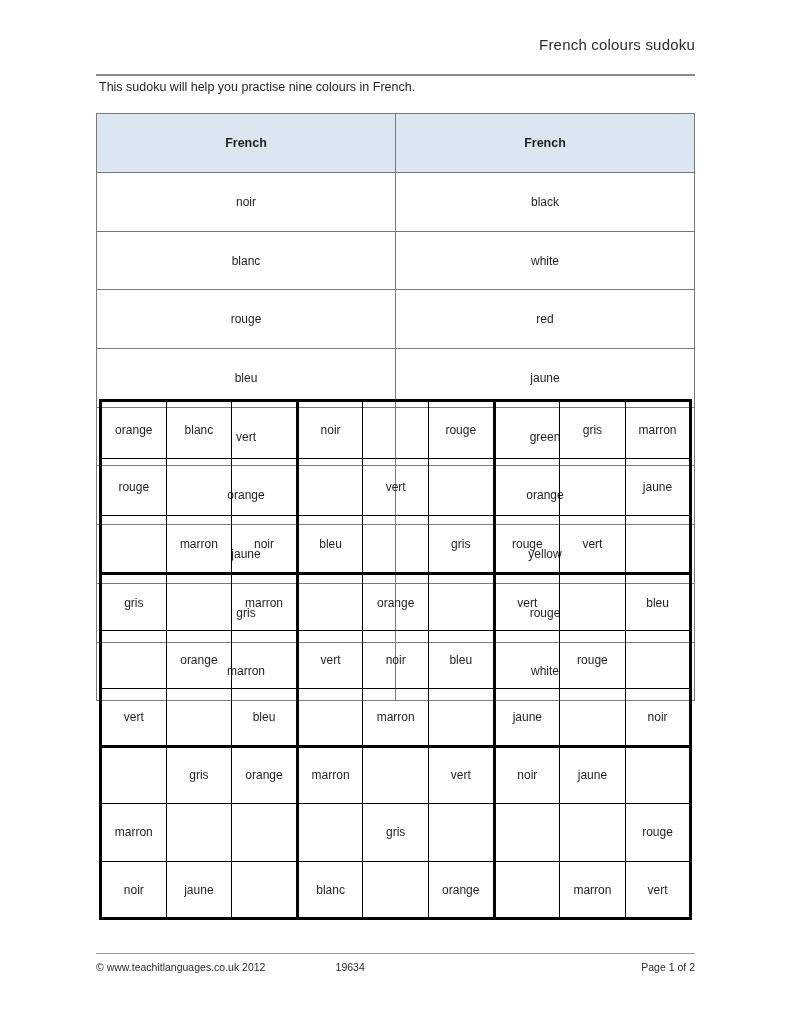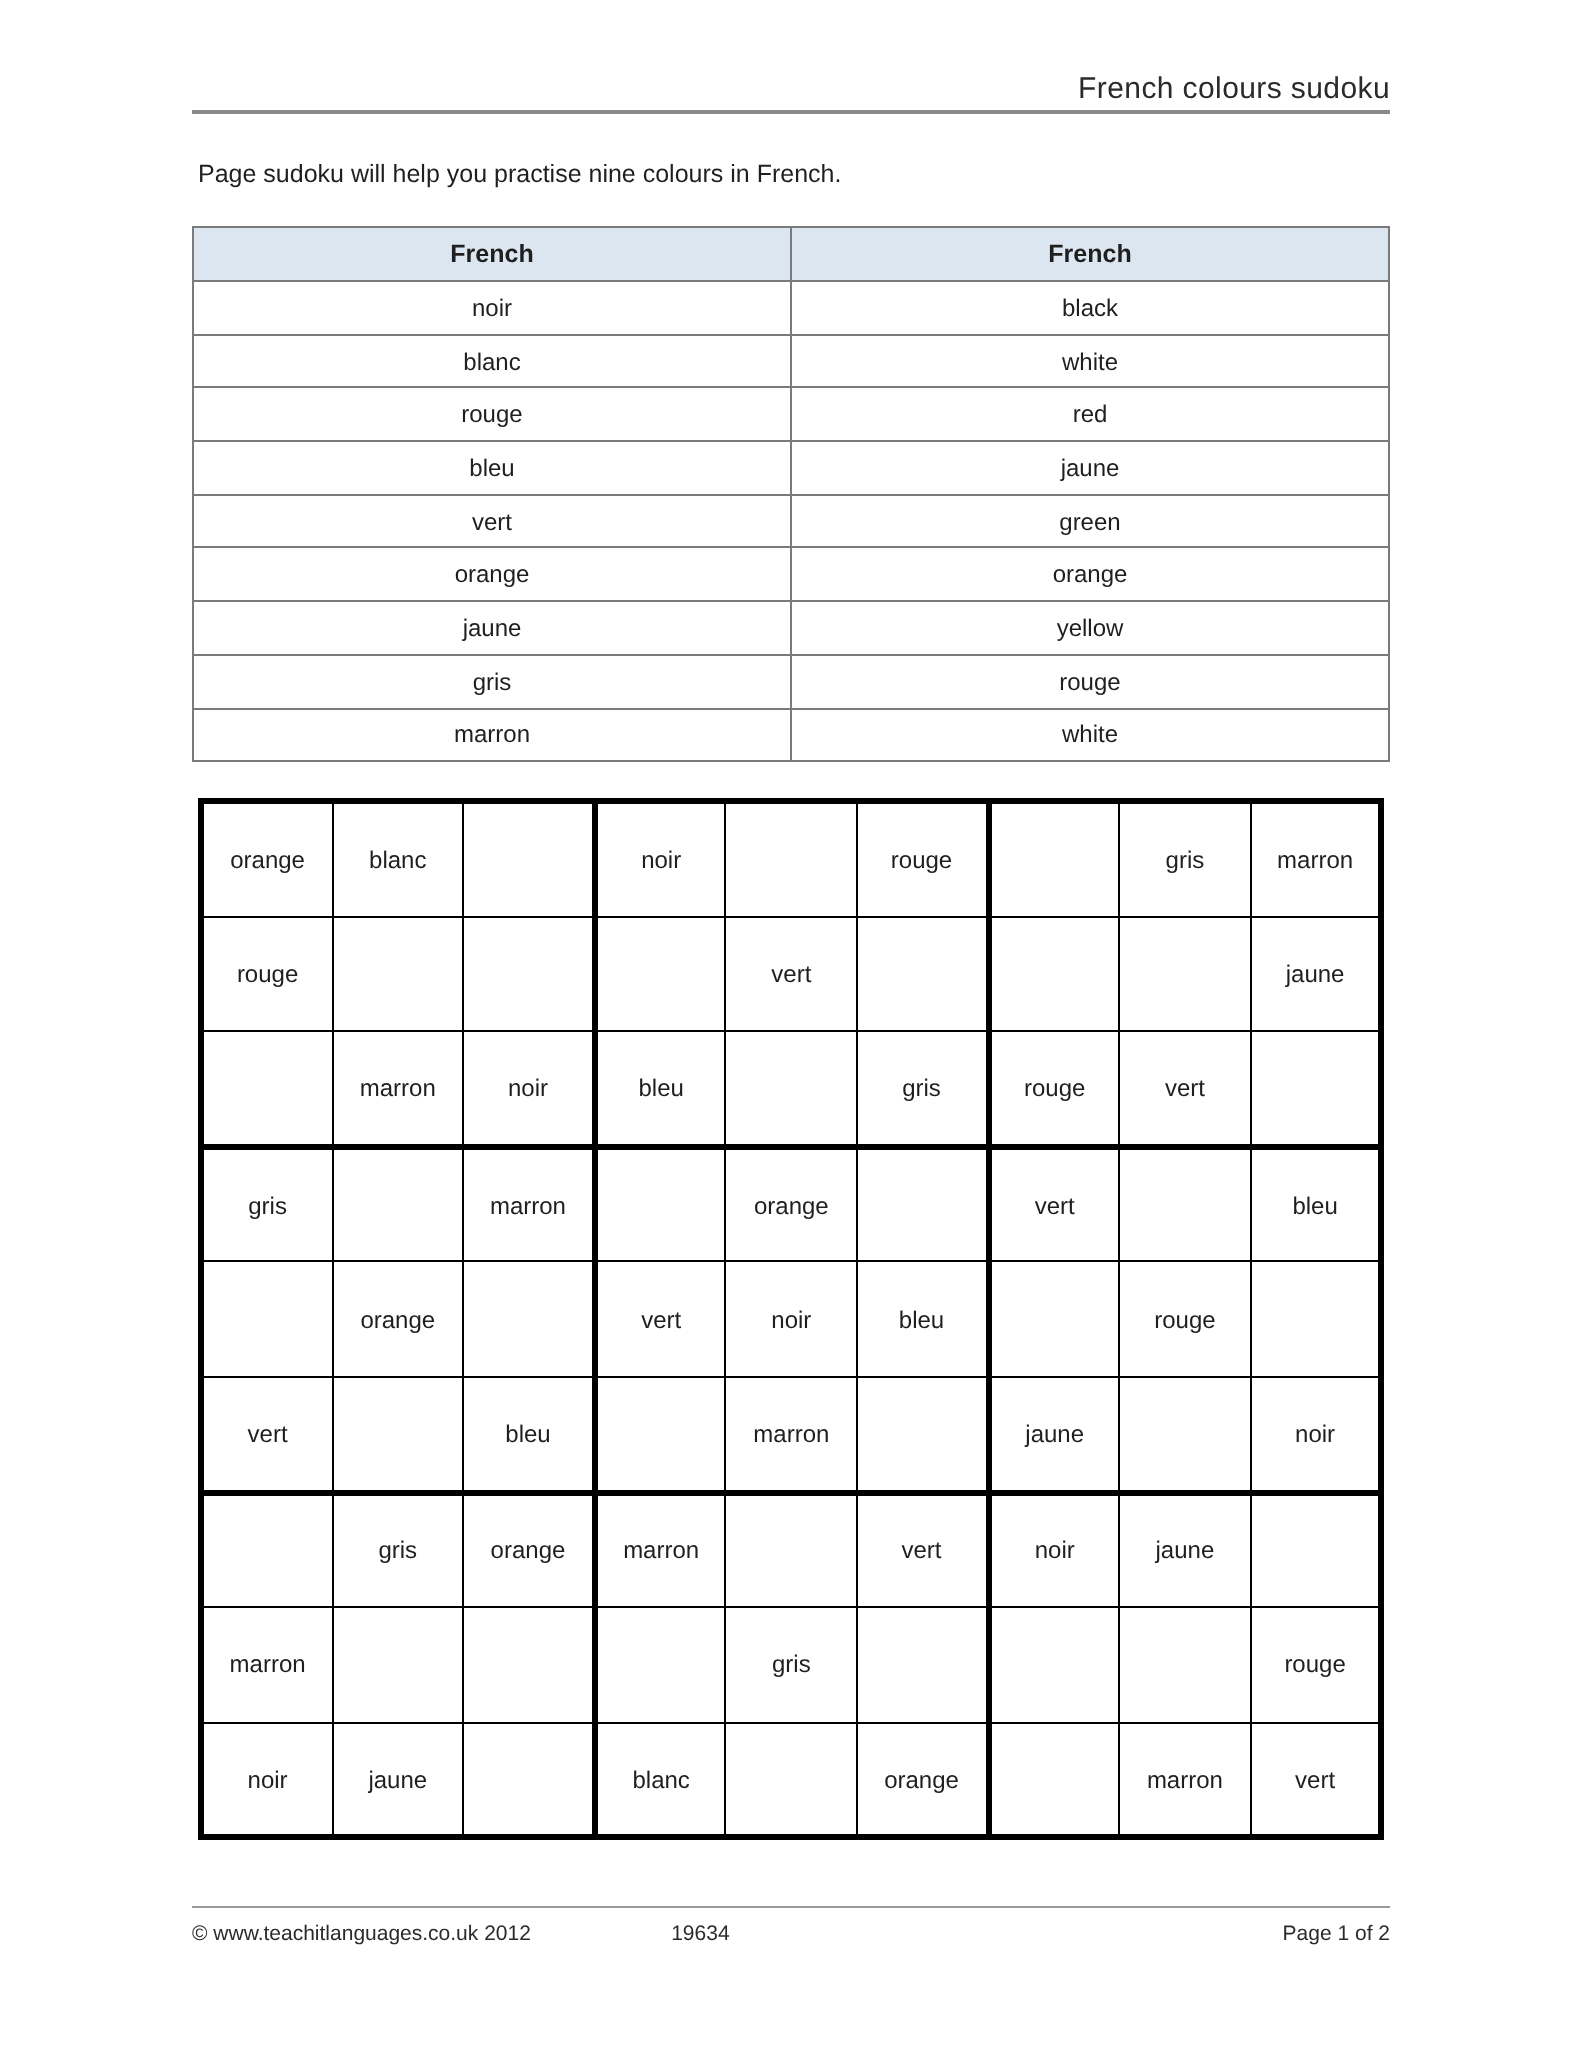--- a/index.html
+++ b/index.html
@@ -26,21 +26,21 @@
     left: 96px;
     top: 36px;
     width: 599px;
     box-sizing: border-box;
   }
   .doc-title {
     text-align: right;
     font-size: 15px;
     color: #2b2b2b;
     letter-spacing: 0.2px;
-    padding-bottom: 2px;
+    padding-bottom: 21px;
     font-family: "Liberation Sans", sans-serif;
   }
   .header-rule {
     height: 2px;
     background: #8a8a8a;
     width: 100%;
   }
 
   
   .intro {
@@ -60,21 +60,21 @@
     border-collapse: collapse;
     table-layout: fixed;
   }
   .vocab-table th,
   .vocab-table td {
     border: 1px solid #7a7a7a;
     text-align: center;
     font-size: 12px;
     color: #1f1f1f;
     height: 25.7px;
-    padding: 0;
+    padding: 16px;
     font-weight: normal;
   }
   .vocab-table th {
     background: #dce6f1;
     font-weight: bold;
     font-size: 12.5px;
     height: 26px;
   }
   .vocab-table td.col-fr { width: 300px; }
   .vocab-table td.col-en { width: 299px; }
@@ -136,21 +136,21 @@
 </head>
 <body>
 
 <div class="page">
 
   <div class="doc-header">
     <div class="doc-title">French colours sudoku</div>
     <div class="header-rule"></div>
   </div>
 
-  <div class="intro">Page sudoku will help you practise nine colours in French.</div>
+  <div class="intro">This sudoku will help you practise nine colours in French.</div>
 
   <table class="vocab-table">
     <thead>
       <tr>
         <th class="col-fr">French</th>
         <th class="col-en">French</th>
       </tr>
     </thead>
     <tbody>
       <tr>

